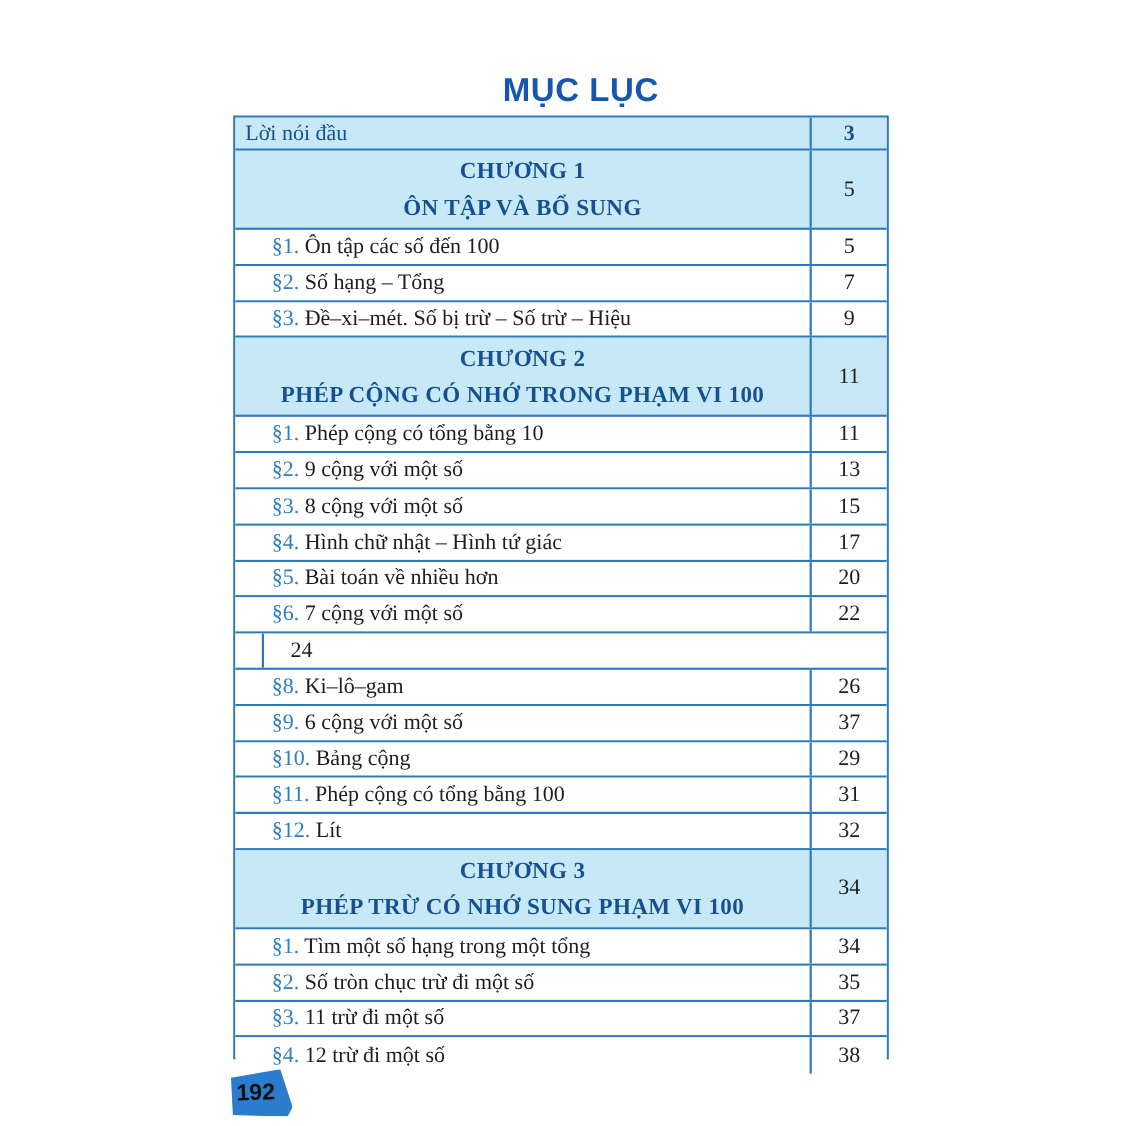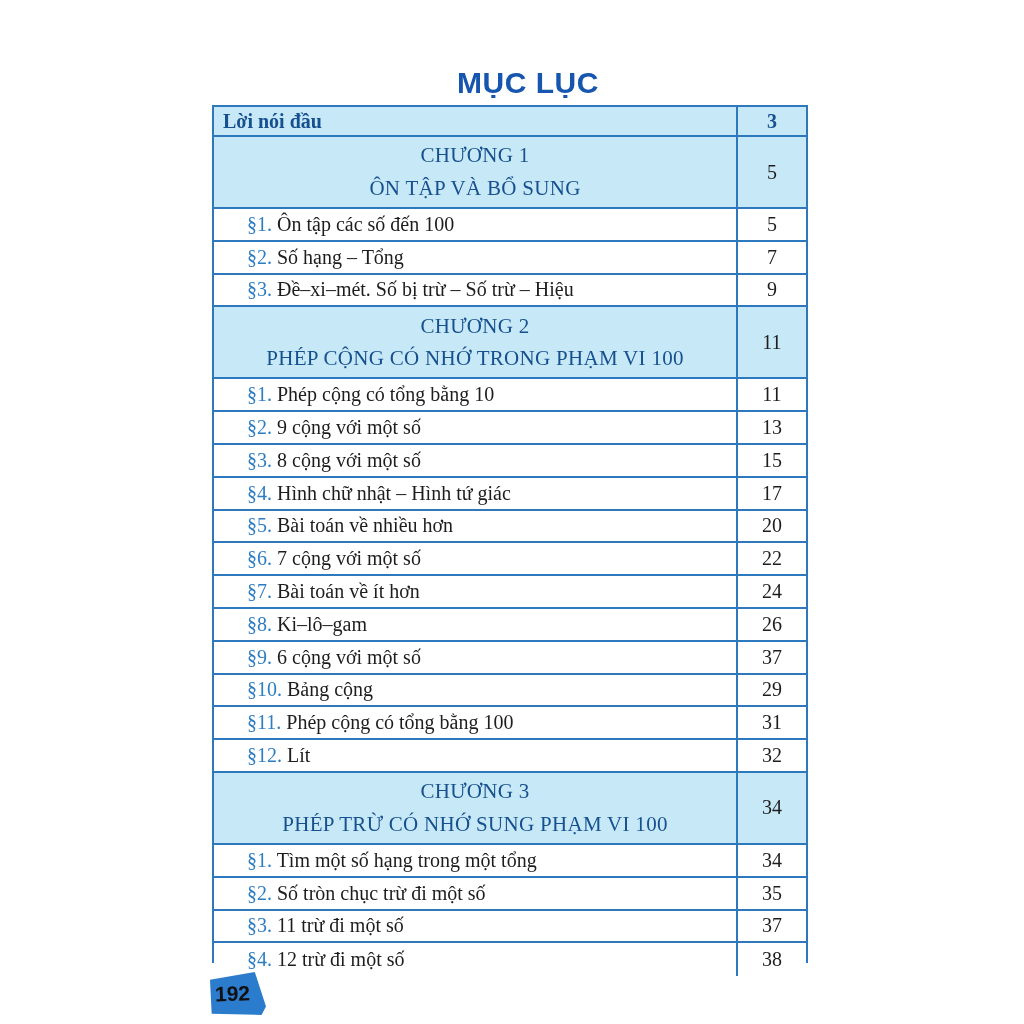--- a/index.html
+++ b/index.html
@@ -46,24 +46,24 @@
     flex-direction:column;justify-content:center;align-items:center;
     padding-left:0;text-align:center;
   }
   .cell-page{
     flex:0 0 70px;border-left:2px solid var(--border_blue);
     display:flex;align-items:center;justify-content:center;
     font-size:20px;color:var(--text_black);box-sizing:border-box;
   }
   .r-intro .cell-page{font-weight:bold;color:var(--heading_blue);}
   .intro-label{
-    font-weight:bold;font-size:20px;color:var(--heading_blue);
+    font-weight:normal;font-size:20px;color:var(--heading_blue);
   }
   .chapter-line{
-    font-weight:normal;font-size:21px;line-height:1.55;
+    font-weight:bold;font-size:21px;line-height:1.55;
     letter-spacing:0.3px;color:var(--heading_blue);white-space:nowrap;
   }
   .section-text{
     font-size:20px;color:var(--text_black);white-space:nowrap;
   }
   .section-marker{color:var(--marker_blue);}
   .page-tag{
     position:absolute;left:210px;top:972px;width:56px;height:43px;
     background:var(--tag_blue);
     clip-path:polygon(0% 18%, 80% 0%, 100% 80%, 92% 100%, 3% 97%);
@@ -149,23 +149,20 @@
       </div>
       <div class="cell-page">20</div>
     </div>
     <div class="toc-row r-section">
       <div class="cell-title">
         <span class="section-text"><span class="section-marker">§6. </span>7 cộng với một số</span>
       </div>
       <div class="cell-page">22</div>
     </div>
     <div class="toc-row r-section">
-      <div class="cell-title">
-        <span class="section-text"><span class="section-marker">§7. </span>Bài toán về ít hơn</span>
-      </div>
       <div class="cell-page">24</div>
     </div>
     <div class="toc-row r-section">
       <div class="cell-title">
         <span class="section-text"><span class="section-marker">§8. </span>Ki–lô–gam</span>
       </div>
       <div class="cell-page">26</div>
     </div>
     <div class="toc-row r-section">
       <div class="cell-title">

